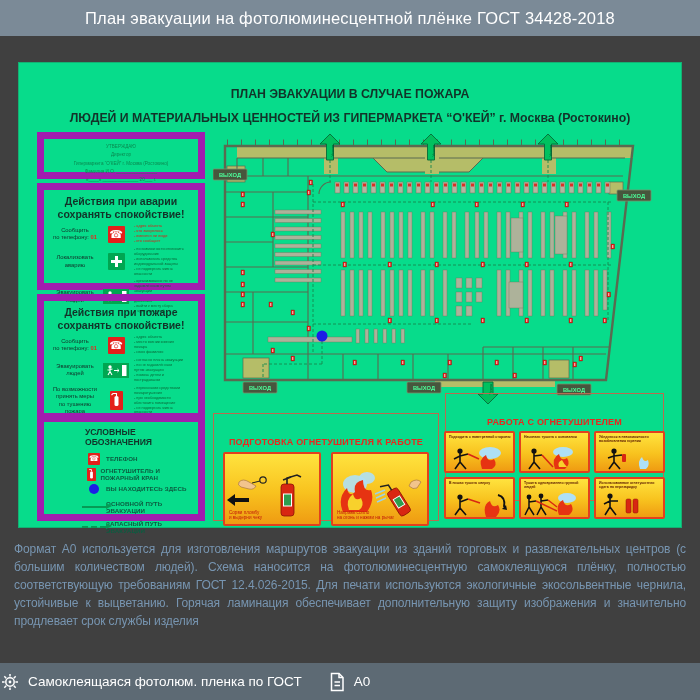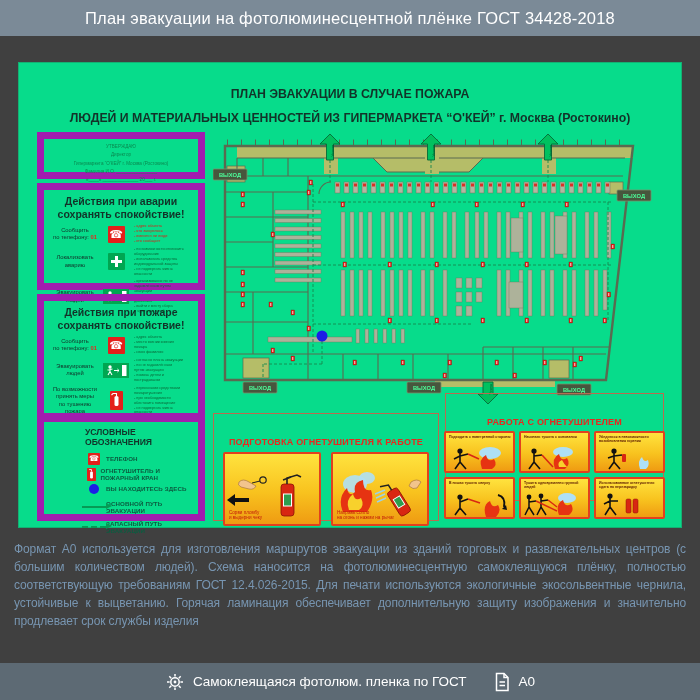--- a/index.html
+++ b/index.html
@@ -42,21 +42,21 @@
   .cards2{display:flex;justify-content:center;gap:10px;margin-top:5px;}
   .card{background:linear-gradient(180deg,#ffe33e 0%,#f8c21e 55%,#ef9b12 100%);border:2px solid #e2401f;border-radius:2px;box-sizing:border-box;position:relative;}
   .cardL{width:98px;height:74px;}
   .cap-prep{position:absolute;left:4px;bottom:3px;font-size:4.6px;color:#c21d0a;line-height:1.25;white-space:pre-line;}
   .cards6{display:grid;grid-template-columns:repeat(3,71px);grid-template-rows:42px 42px;gap:4px;justify-content:center;margin-top:4px;}
   .cardS{width:71px;height:42px;}
   .cap-work{position:absolute;left:3px;top:2px;right:2px;font-size:3.5px;color:#5c1a00;font-weight:bold;line-height:1.2;}
   .art{position:absolute;left:0;bottom:0;}
   .plan-svg{position:absolute;left:194px;top:69px;width:462px;height:277px;}
   .desc{position:absolute;left:14px;top:540px;width:672px;font-size:12px;line-height:1.5;color:#7795b1;text-align:justify;letter-spacing:-.1px;}
-  .footer{position:absolute;left:0;top:663px;width:700px;height:37px;background:#5d6a74;display:flex;align-items:center;justify-content:center;gap:26px;}
+  .footer{position:absolute;left:0;top:663px;width:700px;height:37px;background:#5d6a74;display:flex;align-items:center;justify-content:flex-start;gap:26px;}
   .fitem{display:flex;align-items:center;gap:8px;color:#fff;font-size:13.5px;}
   .fitem svg{display:block;}
 </style>
 </head>
 <body>
 
 <div class="page">
 
   <div class="header">
     <span>План эвакуации на фотолюминесцентной плёнке ГОСТ 34428-2018</span>

